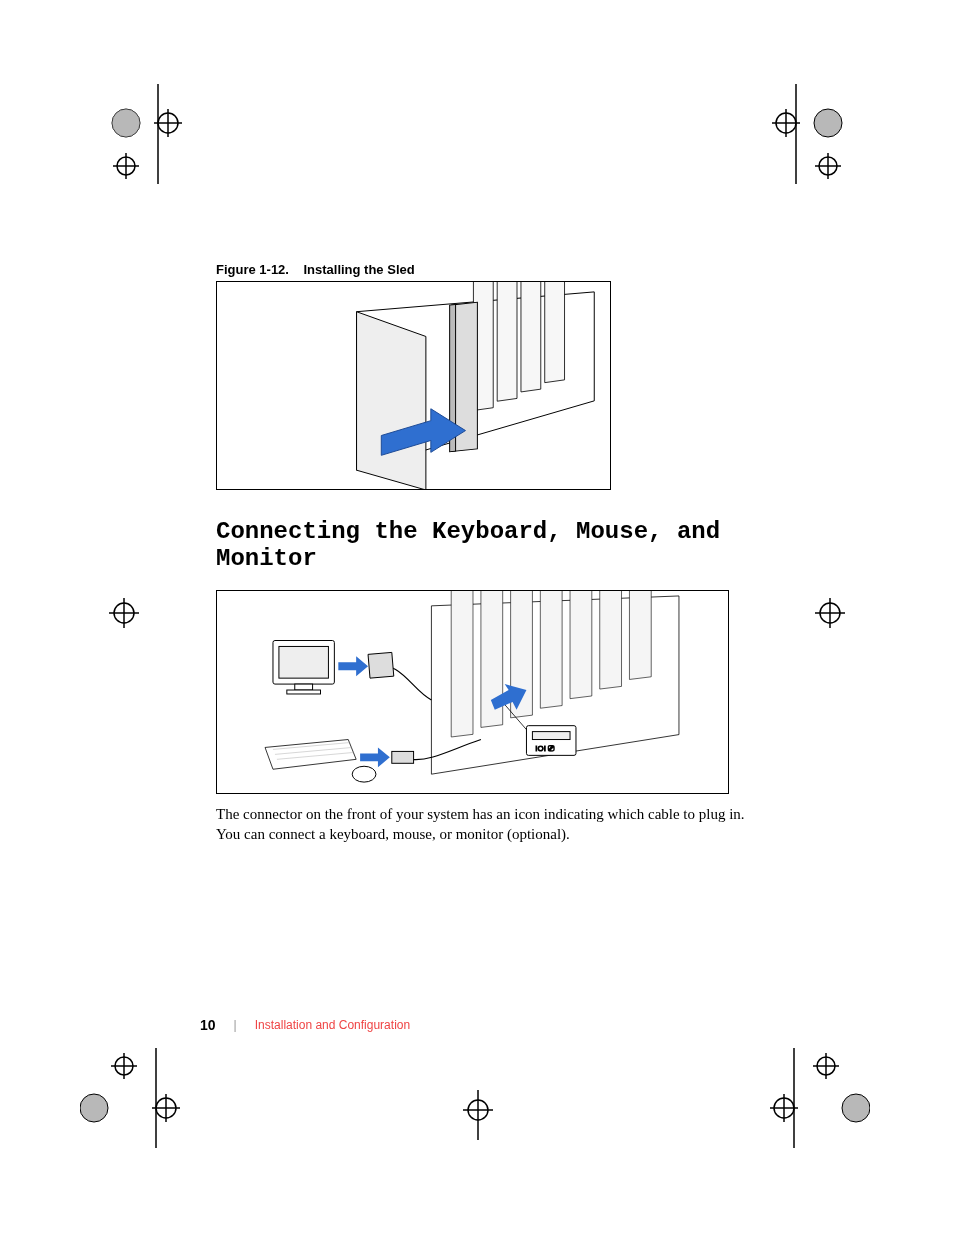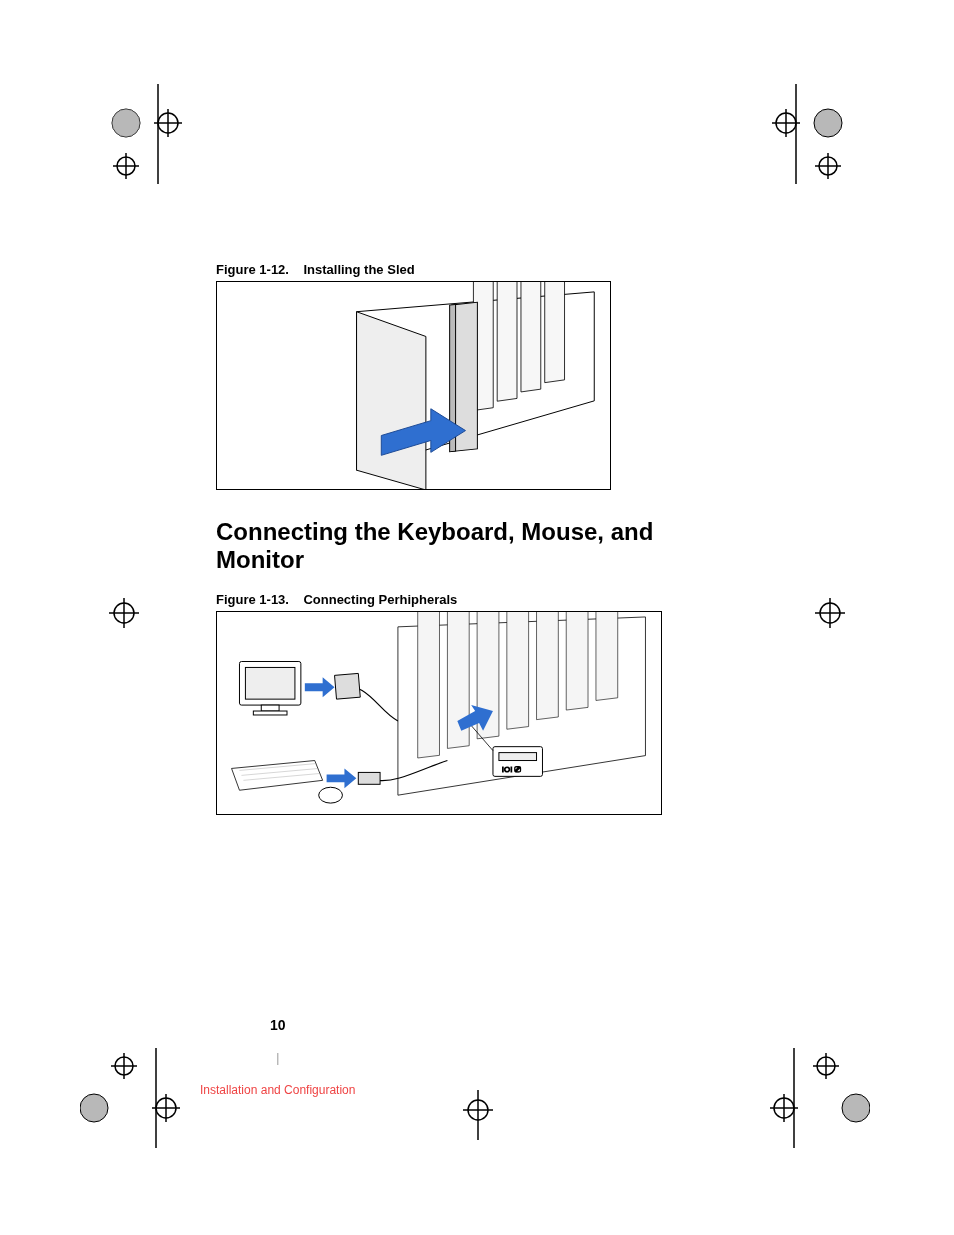--- a/index.html
+++ b/index.html
@@ -32,24 +32,24 @@
     border: 1px solid #000;
     background: #fff;
     display: flex;
     align-items: center;
     justify-content: center;
     position: relative;
     overflow: hidden;
   }
 
   .fig-112 { width: 395px; height: 209px; }
-  .fig-113 { width: 446px; height: 204px; }
+  .fig-113 { width: 513px; height: 204px; }
 
   .section-heading {
-    font-family: Liberation Sans, sans-serif;
+    font-family: Liberation Mono, monospace;
     font-weight: bold;
     font-size: 24px;
     margin-top: 28px;
     margin-bottom: 18px;
   }
 
   .body-text {
     font-family: Georgia, 'Times New Roman', serif;
     font-size: 15px;
     line-height: 1.35;
@@ -59,21 +59,20 @@
 
   .footer {
     position: absolute;
     left: 200px;
     top: 1017px;
     font-family: Arial, Helvetica, sans-serif;
     font-size: 12px;
     display: flex;
     align-items: center;
     gap: 18px;
-    flex-direction: column;
   }
   .footer .pagenum { font-weight: bold; font-size: 14px; }
   .footer .divider { color: #999; font-weight: normal; }
   .footer .section { color: #ef4444; }
 
   
   .tech-illustration {
     width: 100%;
     height: 100%;
   }
@@ -189,24 +188,20 @@
       </g>
 
       <g>
         <polygon points="165,155 215,140 215,128 250,150 215,172 215,160 165,175" fill="#2f6fd0" stroke="#1c4a96" stroke-width="1"></polygon>
       </g>
     </svg>
   </div>
 
   <h2 class="section-heading">Connecting the Keyboard, Mouse, and Monitor</h2>
 
-  <div class="figure-caption">
-    <span>Figure 1-13.</span>&nbsp;&nbsp;&nbsp;
-    <span>Connecting Perhipherals</span>
-  </div>
 
   <div class="figure-box fig-113">
     <svg class="tech-illustration" viewBox="0 0 443 204">
 
       <g stroke="#000" stroke-width="0.8" fill="#fff">
         <polygon points="180,15 430,5 430,145 180,185"></polygon>
       </g>
       <g stroke="#000" stroke-width="0.6" fill="#f5f5f5">
         <rect x="200" y="22" width="22" height="150" transform="skewY(-7)"></rect>
         <rect x="230" y="20" width="22" height="146" transform="skewY(-7)"></rect>
@@ -253,20 +248,21 @@
         <rect x="276" y="136" width="50" height="30" rx="2"></rect>
         <rect x="282" y="142" width="38" height="8" fill="#eee"></rect>
         <text x="285" y="162" font-size="8" font-family="Arial" fill="#000">IOI ⎚</text>
       </g>
       <line x1="276" y1="140" x2="250" y2="110" stroke="#000" stroke-width="0.8"></line>
 
       <polygon points="240,110 258,100 254,94 276,100 266,120 262,112 244,120" fill="#2f6fd0"></polygon>
     </svg>
   </div>
 
+  <p class="body-text">The connector on the front of your system has an icon indicating which cable to plug in. You can connect a keyboard, mouse, or monitor (optional).</p>
 
 </div>
 
 <div class="footer">
   <span class="pagenum">10</span>
   <span class="divider">|</span>
   <span class="section">Installation and Configuration</span>
 </div>
 
 </body></html>

